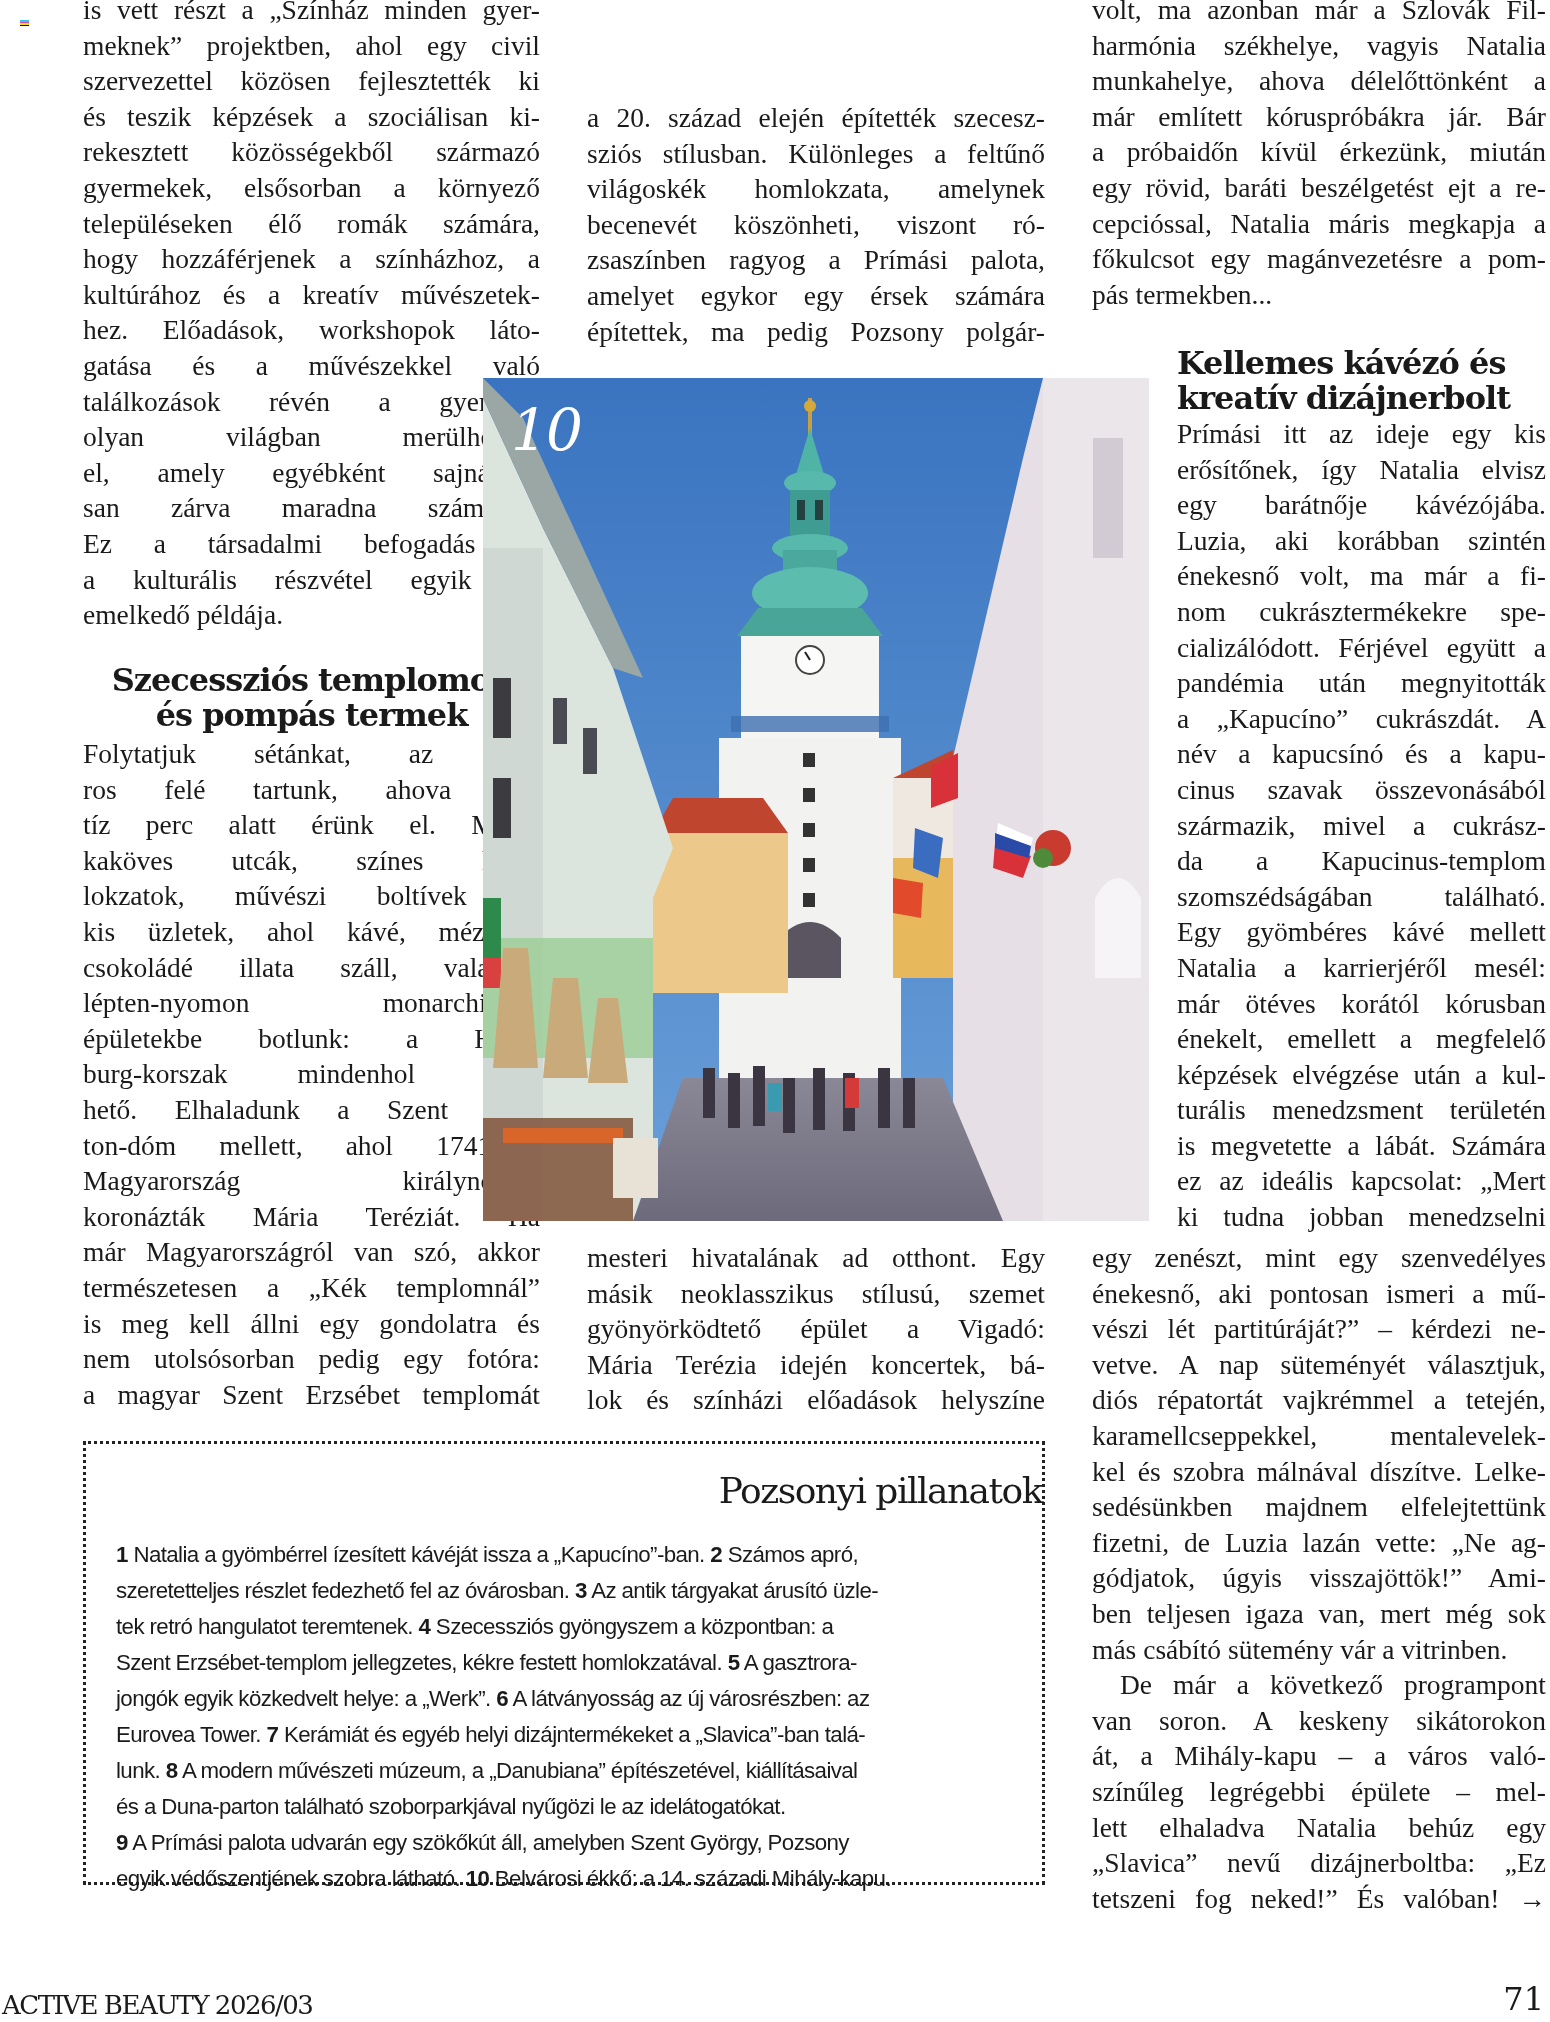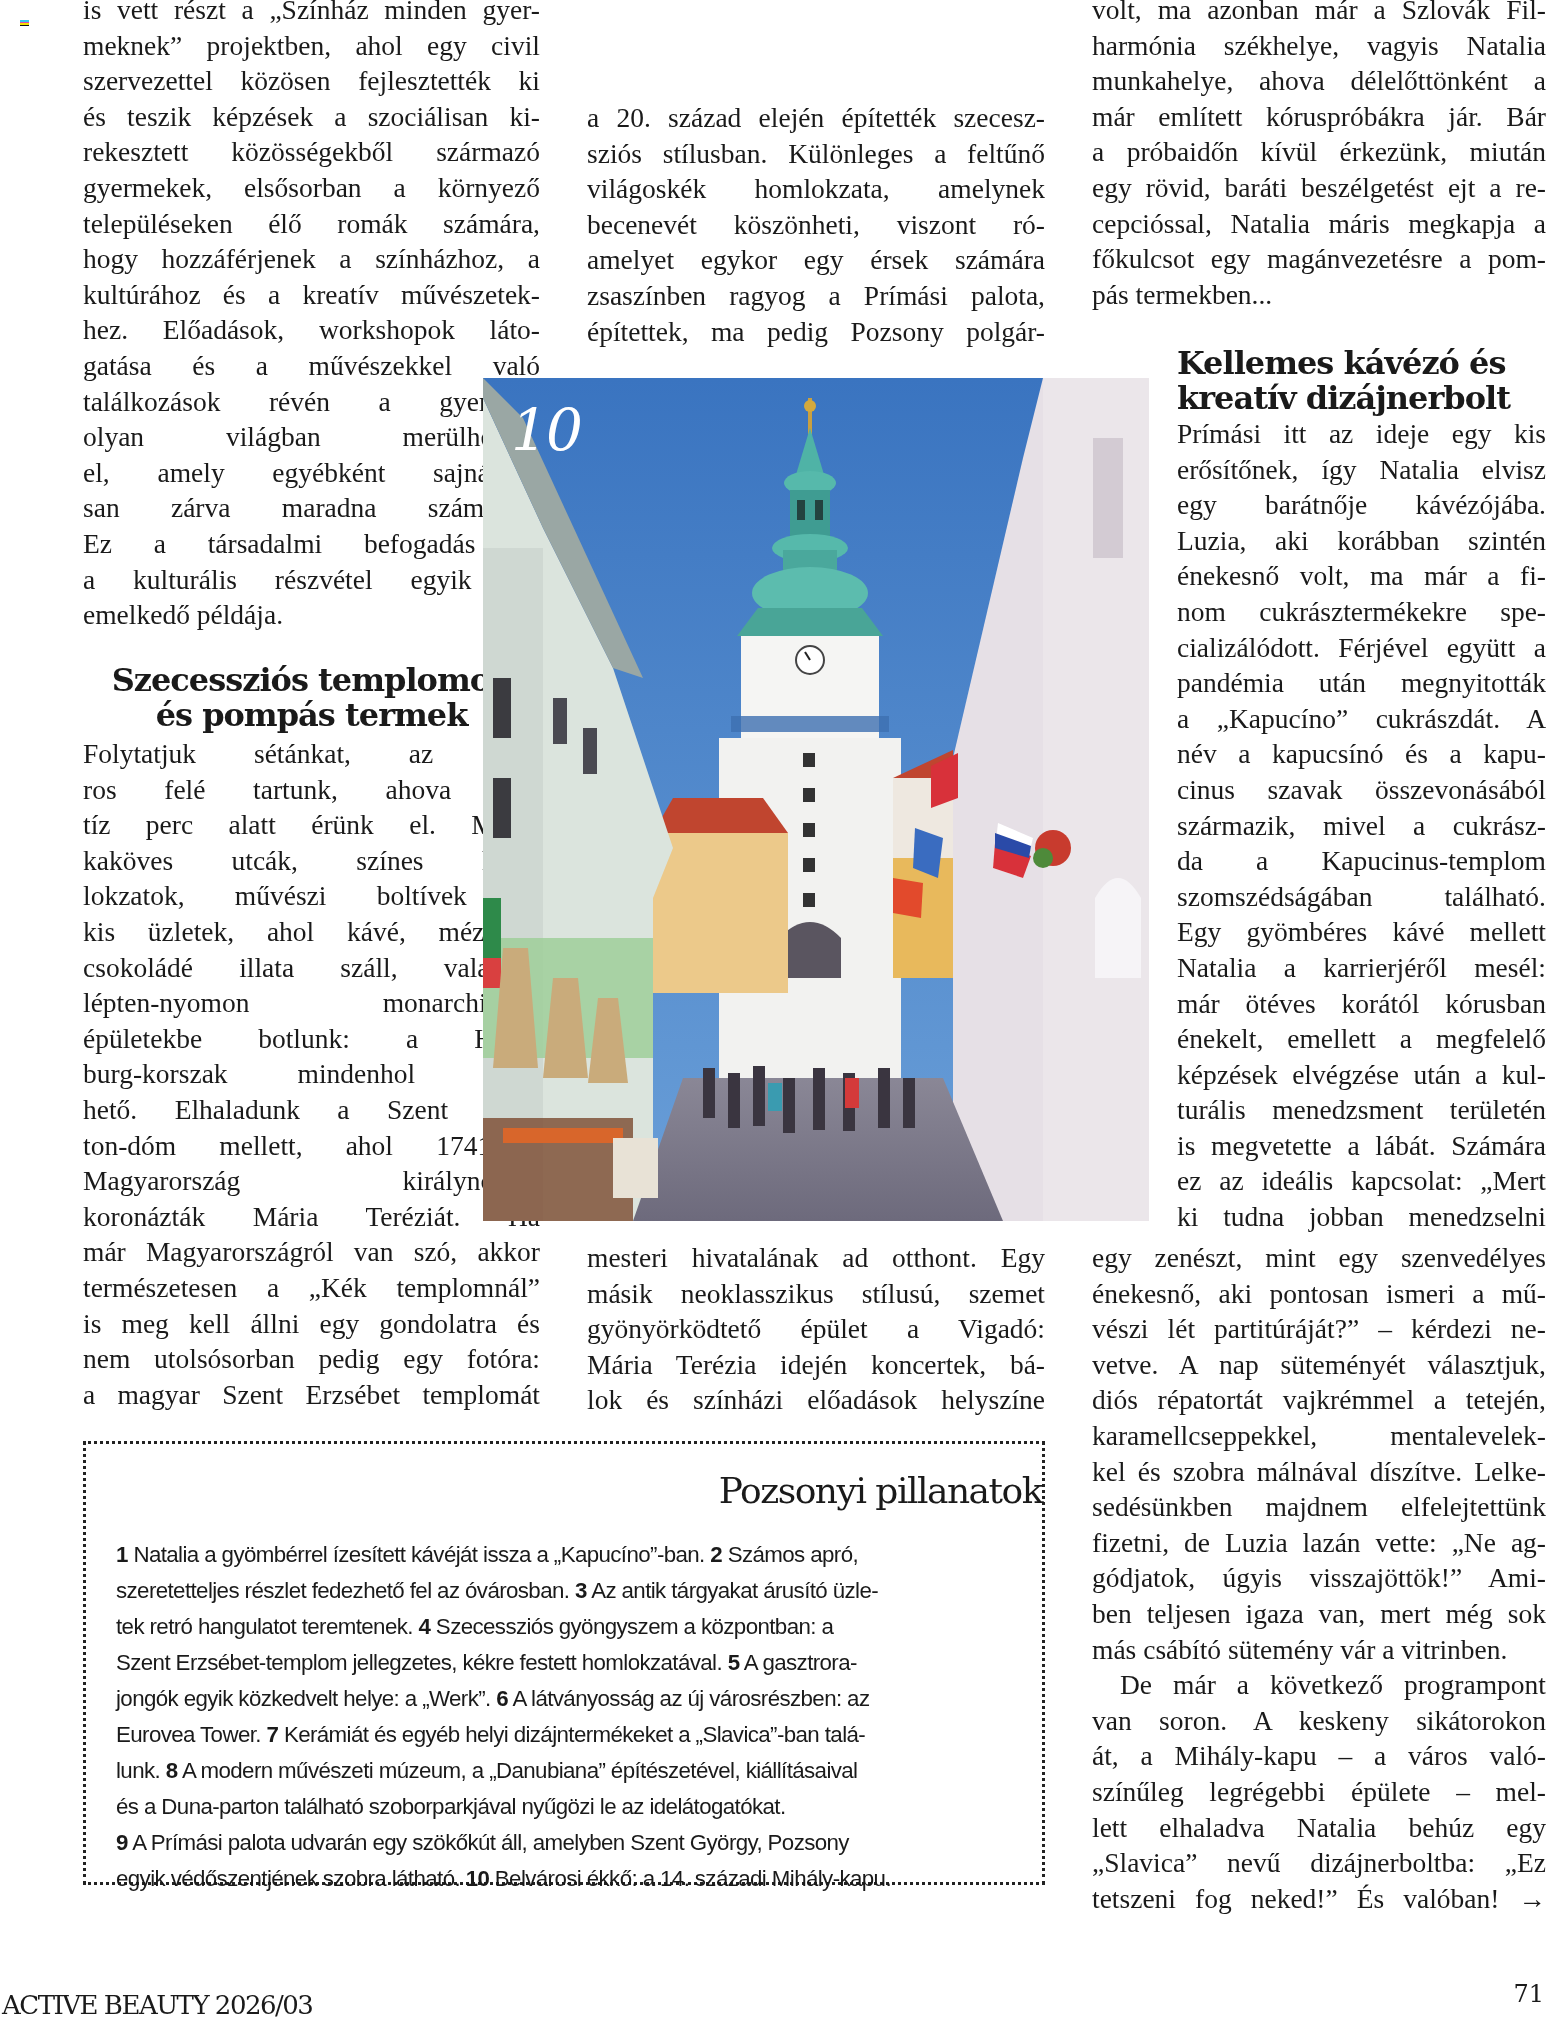--- a/index.html
+++ b/index.html
@@ -21,21 +21,21 @@
   .box-title { position:absolute; left:0; right:0; top:26px; text-align:right;
                font-family:"DejaVu Serif",serif; font-size:36px; letter-spacing:-1.5px; }
   .box-body { position:absolute; left:30px; right:22px; top:84px;
               font-family:"Liberation Sans","DejaVu Sans",sans-serif; font-size:22.3px; line-height:36px;
               letter-spacing:-0.6px;margin-top:9px; }
   .box-body .ln { text-align-last:auto; text-align:left; }
   .box-body b { font-weight:bold; }
   .footer-left { position:absolute; left:2px; top:1990px; font-family:"DejaVu Serif",serif;
                  font-size:26px; letter-spacing:-1.5px; }
   .footer-right { position:absolute; right:6px; top:1980px; font-family:"DejaVu Serif",serif;
-                  font-size:24px; }
+                  font-size:32px; }
   .cmyk { position:absolute; left:20px; top:20px; width:9px; }
   .cmyk div { height:1.6px; }
 </style>
 </head>
 <body>
 
 <div class="cmyk" id="cmyk">
     <div style="background: rgb(51, 199, 240);"></div>
     <div style="background: rgb(224, 74, 168);"></div>
     <div style="background: rgb(245, 224, 0);"></div>
@@ -91,22 +91,22 @@
       <span class="ln">a magyar Szent Erzsébet templomát</span>
     </div>
 </div>
 
 <div class="col" style="left:587px; top:100px; width:458px;">
   <div id="c2top">
       <span class="ln">a 20. század elején építették szecesz-</span>
       <span class="ln">sziós stílusban. Különleges a feltűnő</span>
       <span class="ln">világoskék homlokzata, amelynek</span>
       <span class="ln">becenevét köszönheti, viszont ró-</span>
+      <span class="ln">zsaszínben ragyog a Prímási palota,</span>
       <span class="ln">amelyet egykor egy érsek számára</span>
-      <span class="ln">zsaszínben ragyog a Prímási palota,</span>
       <span class="ln">építettek, ma pedig Pozsony polgár-</span>
     </div>
 </div>
 <div class="col" style="left:587px; top:1240px; width:458px;">
   <div id="c2bot">
       <span class="ln">mesteri hivatalának ad otthont. Egy</span>
       <span class="ln">másik neoklasszikus stílusú, szemet</span>
       <span class="ln">gyönyörködtető épület a Vigadó:</span>
       <span class="ln">Mária Terézia idején koncertek, bá-</span>
       <span class="ln">lok és színházi előadások helyszíne</span>

